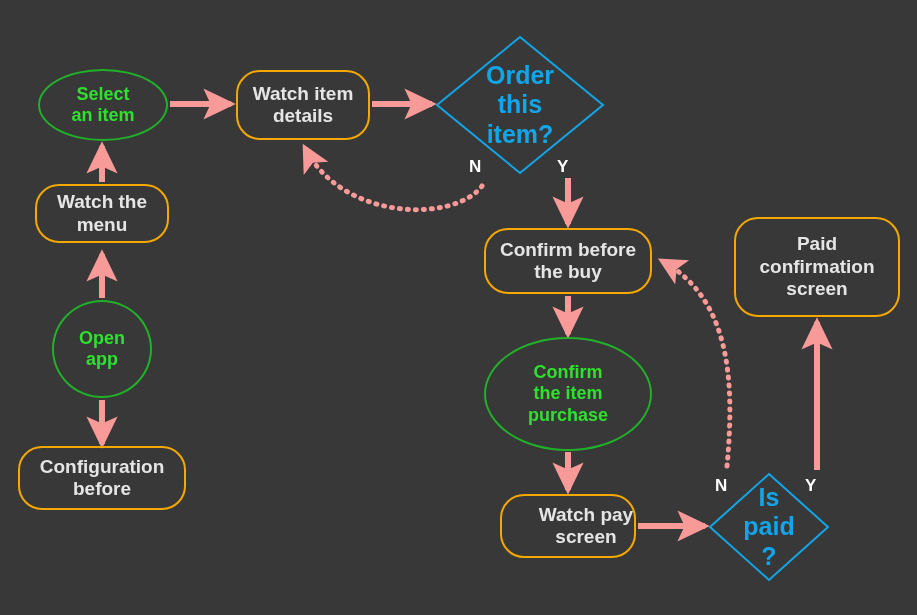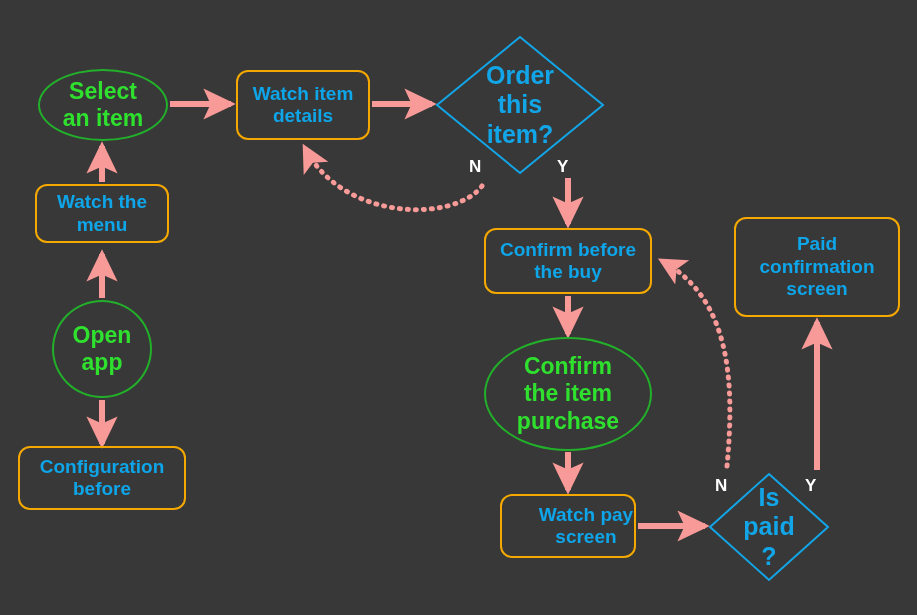--- a/index.html
+++ b/index.html
@@ -33,30 +33,30 @@
     align-items: center;
     justify-content: center;
     text-align: center;
     font-weight: bold;
     line-height: 1.18;
     white-space: pre-line;
     z-index: 3;
   }
   .node-rect {
     border: 2px solid #f5a800;
-    border-radius: 12px;
-    color: #0ea5e9;
+    border-radius: 24px;
+    color: #e5e5e5;
     font-size: 19px;
     background: transparent;
   }
   .node-ellipse {
     border: 2px solid #22b02a;
     border-radius: 50%;
     color: #2fe02f;
-    font-size: 23px;
+    font-size: 18px;
     background: transparent;
   }
   .node-diamond {
     color: #12a6e8;
     font-size: 25px;
     background: transparent;
   }
   .diamond-shape {
     position: absolute;
     left: 0;

